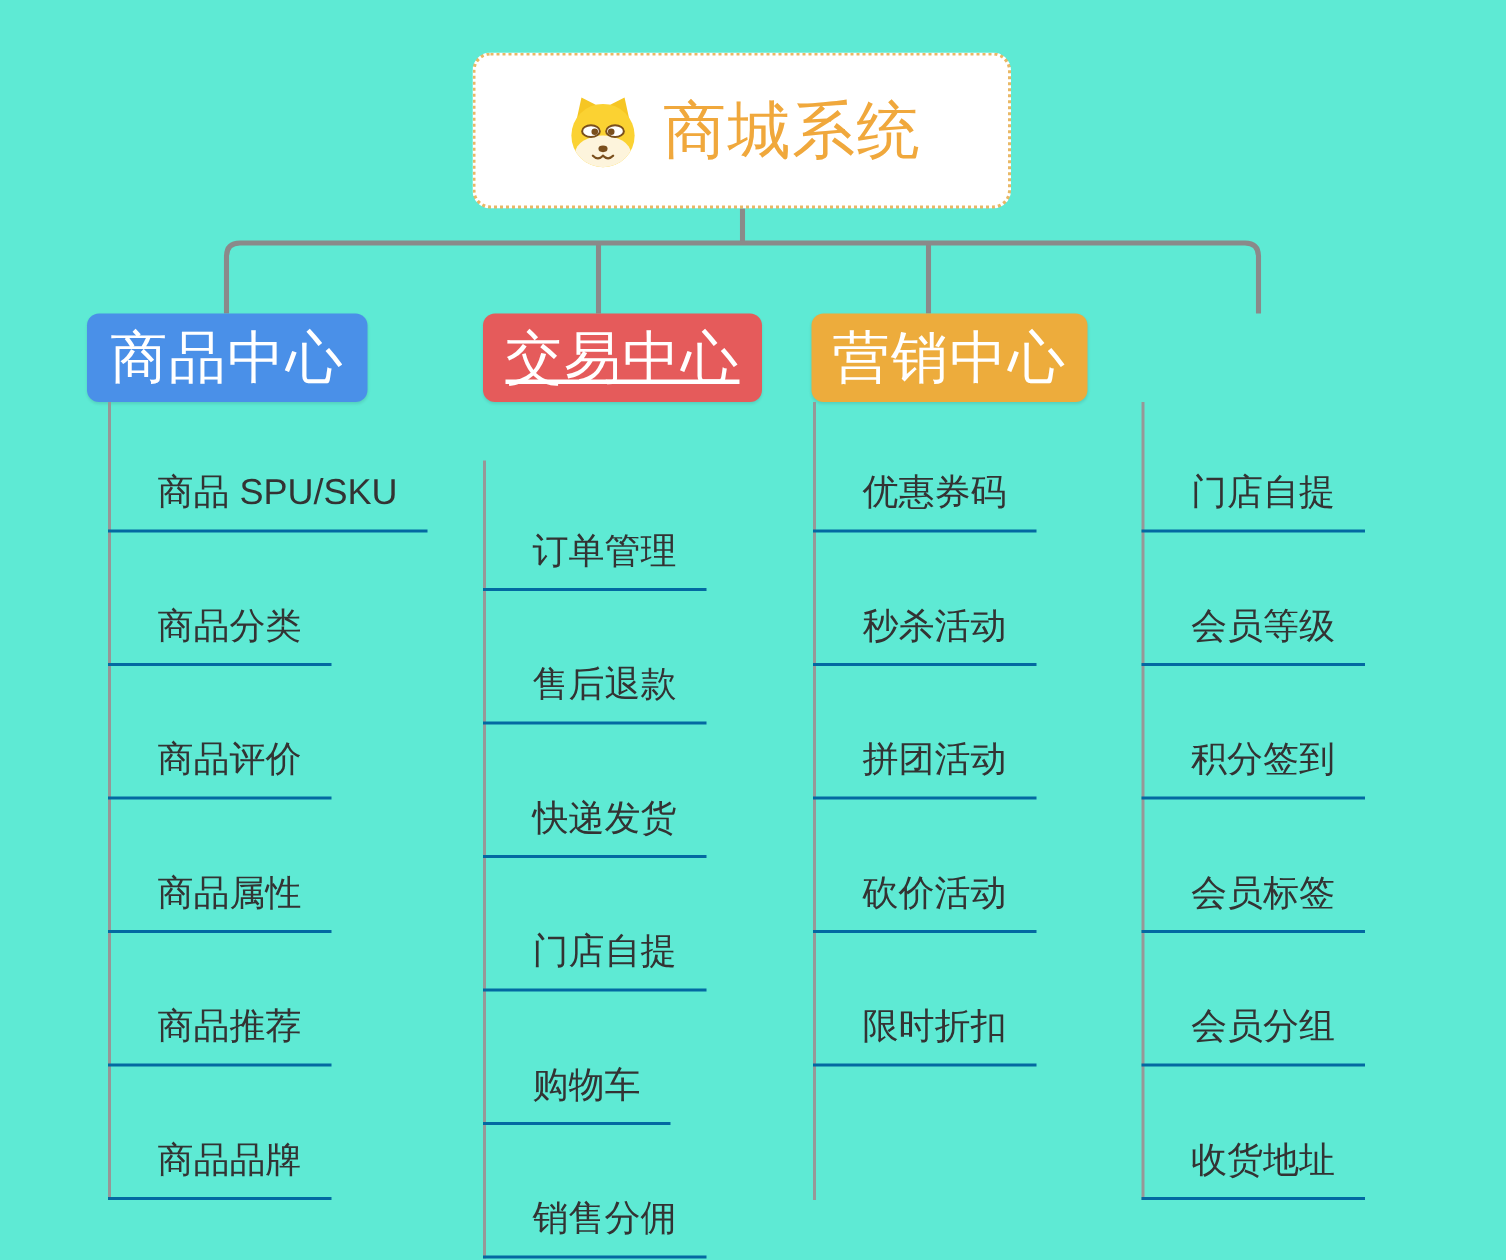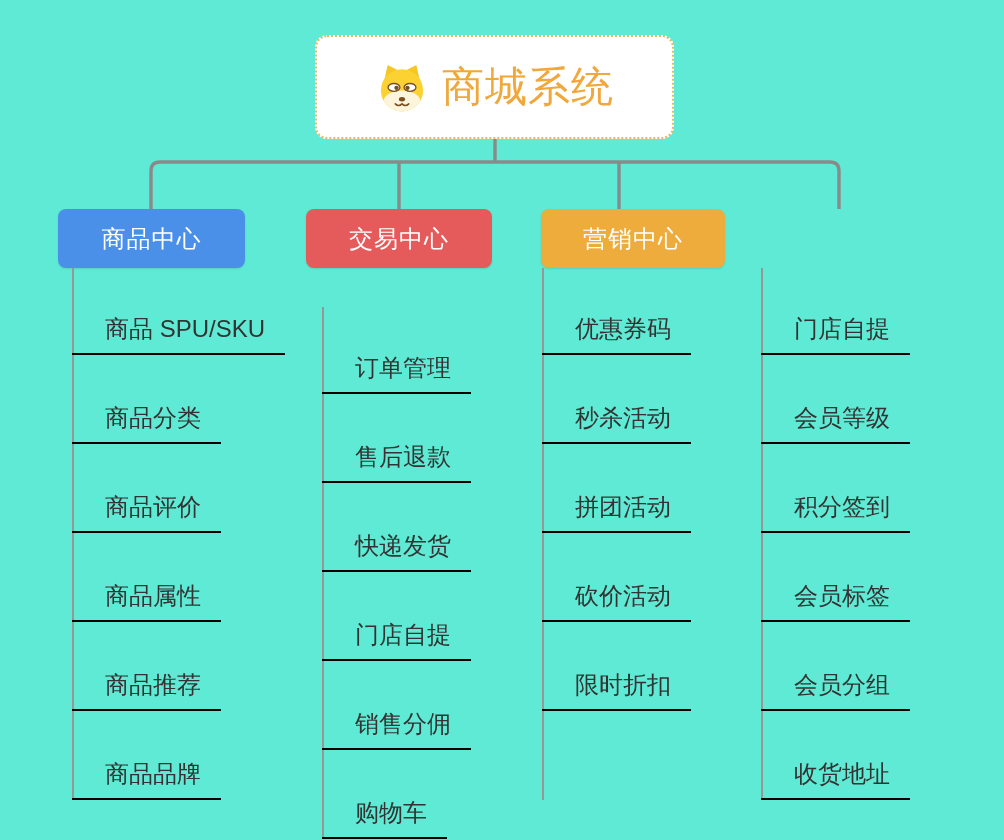--- a/index.html
+++ b/index.html
@@ -17,37 +17,37 @@
     border:2px dotted #e9b865;border-radius:12px;
     display:flex;align-items:center;justify-content:center;gap:13px;
     cursor:pointer;
   }
   .root-title{font-size:42px;color:#f0a83c;letter-spacing:1px;}
   .doge{width:54px;height:54px;display:block;}
 
   .branch{
     position:absolute;top:209px;height:59px;border-radius:8px;
     display:flex;align-items:center;justify-content:center;
-    color:#ffffff;font-size:24px;letter-spacing:1px;cursor:pointer;
+    color:#ffffff;font-size:38px;letter-spacing:1px;cursor:pointer;
     box-shadow:0 1px 2px rgba(0,0,0,.10);
   }
   .b1{left:58px;width:187px;}
-  .b2{left:306px;width:186px;}
+  .b2{left:322px;width:186px;text-decoration:underline;}
   .b3{left:527px;width:184px;}
   .b4{left:744px;width:186px;}
 
   .col{position:absolute;top:268px;width:250px;height:534px;}
   .c1{left:72px;}
   .c2{left:322px;margin-top:39px;}
   .c3{left:542px;}
   .c4{left:761px;}
   .vline{position:absolute;left:0;top:0;width:2px;height:532px;background:#979797;}
   .sub{
     position:absolute;left:0;box-sizing:border-box;
-    padding:0 20px 9px 33px;border-bottom:2px solid #000000;
+    padding:0 20px 9px 33px;border-bottom:2px solid #0369a1;
     font-size:24px;line-height:31px;color:#333333;white-space:nowrap;
     cursor:pointer;
   }
   .col div.sub:nth-of-type(1){top:45px;}
   .col div.sub:nth-of-type(2){top:134px;}
   .col div.sub:nth-of-type(3){top:223px;}
   .col div.sub:nth-of-type(4){top:312px;}
   .col div.sub:nth-of-type(5){top:401px;}
   .col div.sub:nth-of-type(6){top:490px;}
 </style>
@@ -95,22 +95,22 @@
     <div class="sub">商品推荐</div>
     <div class="sub">商品品牌</div>
   </div>
 
   <div class="col c2">
     <i class="vline"></i>
     <div class="sub">订单管理</div>
     <div class="sub">售后退款</div>
     <div class="sub">快递发货</div>
     <div class="sub">门店自提</div>
+    <div class="sub">购物车</div>
     <div class="sub">销售分佣</div>
-    <div class="sub">购物车</div>
   </div>
 
   <div class="col c3">
     <i class="vline"></i>
     <div class="sub">优惠券码</div>
     <div class="sub">秒杀活动</div>
     <div class="sub">拼团活动</div>
     <div class="sub">砍价活动</div>
     <div class="sub">限时折扣</div>
   </div>

